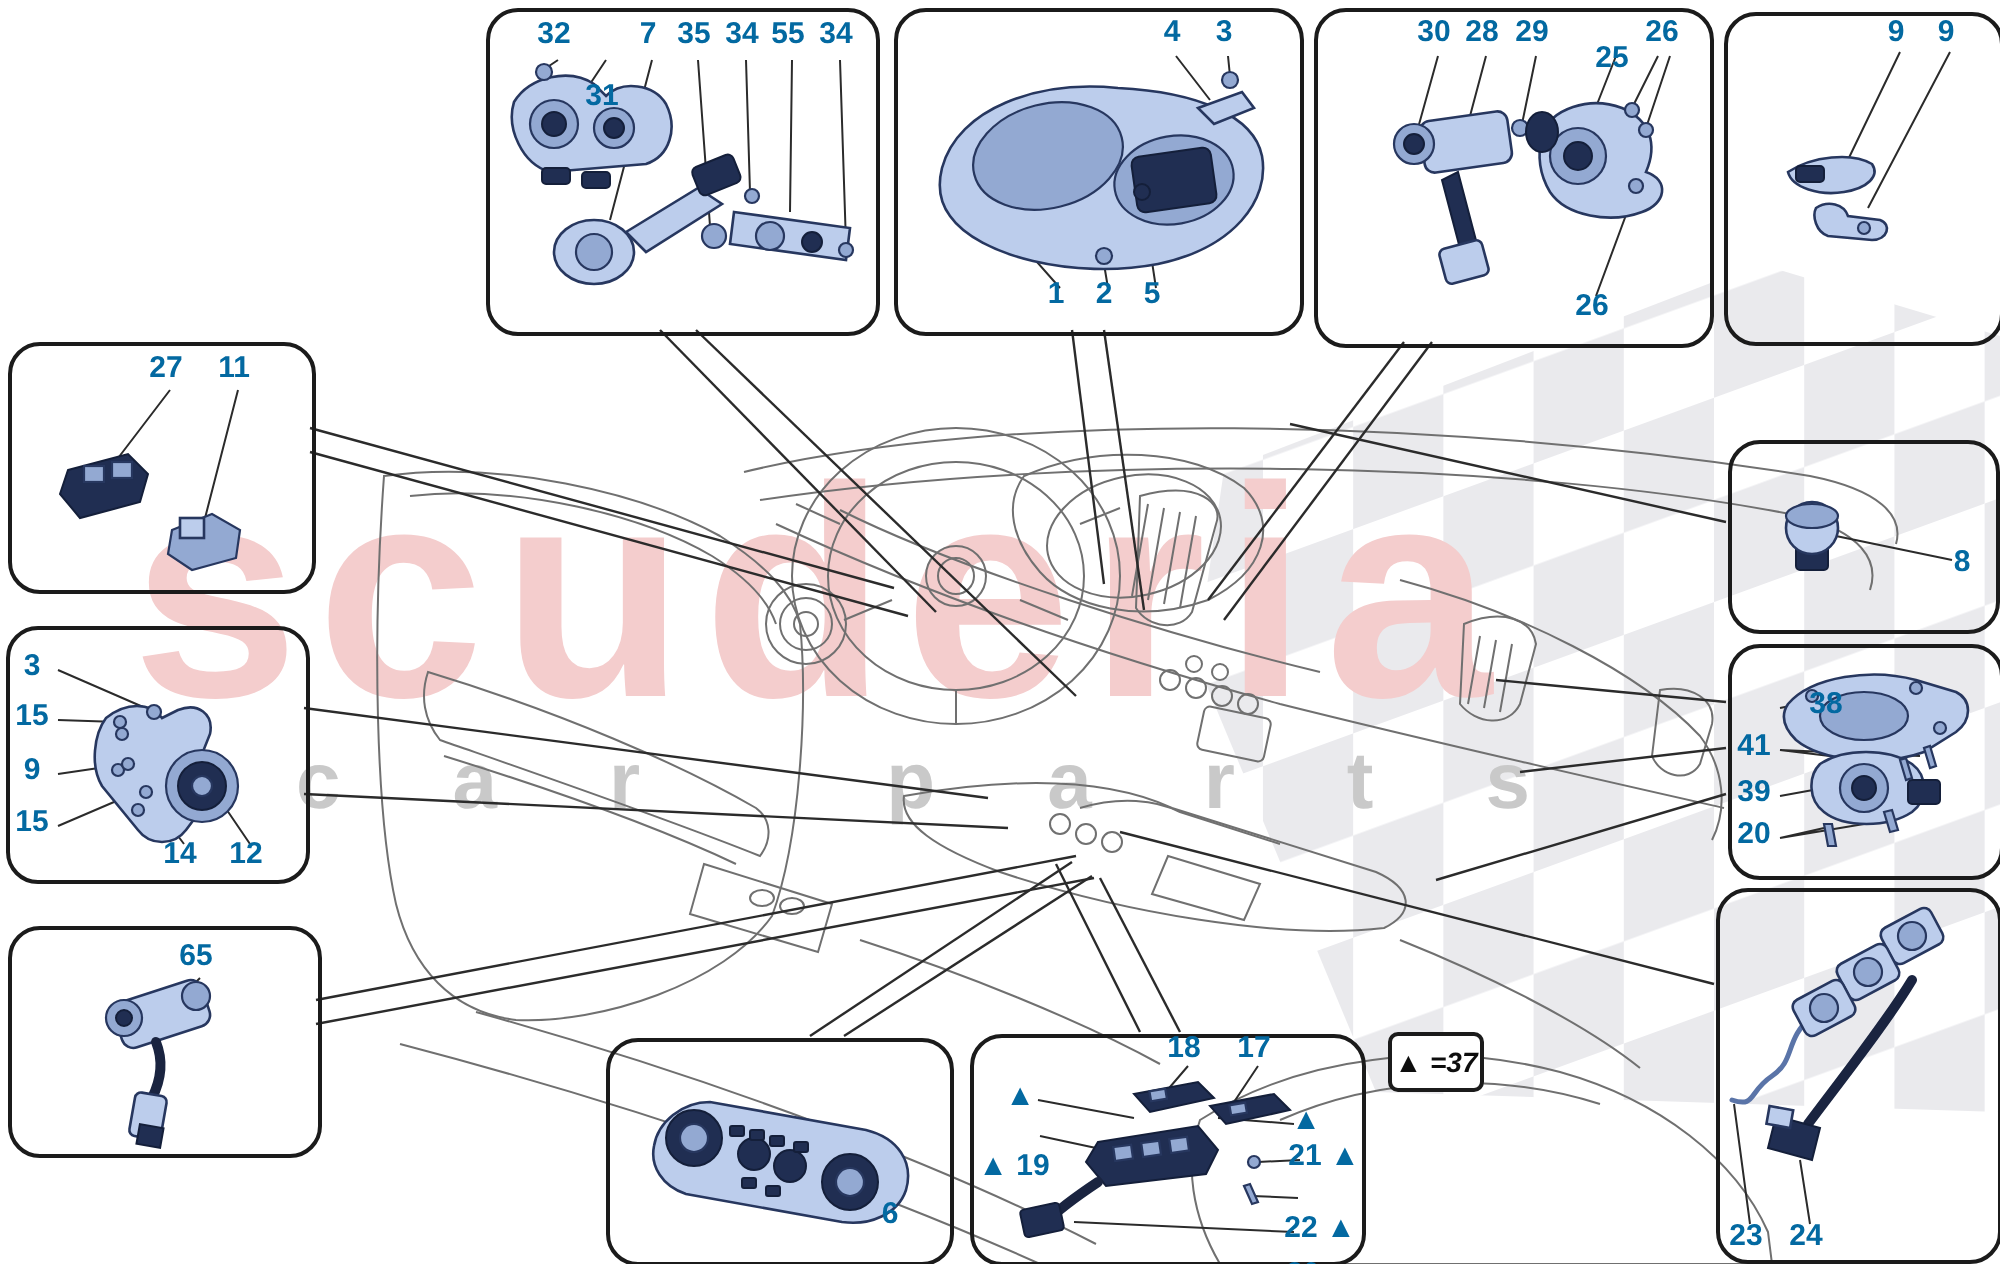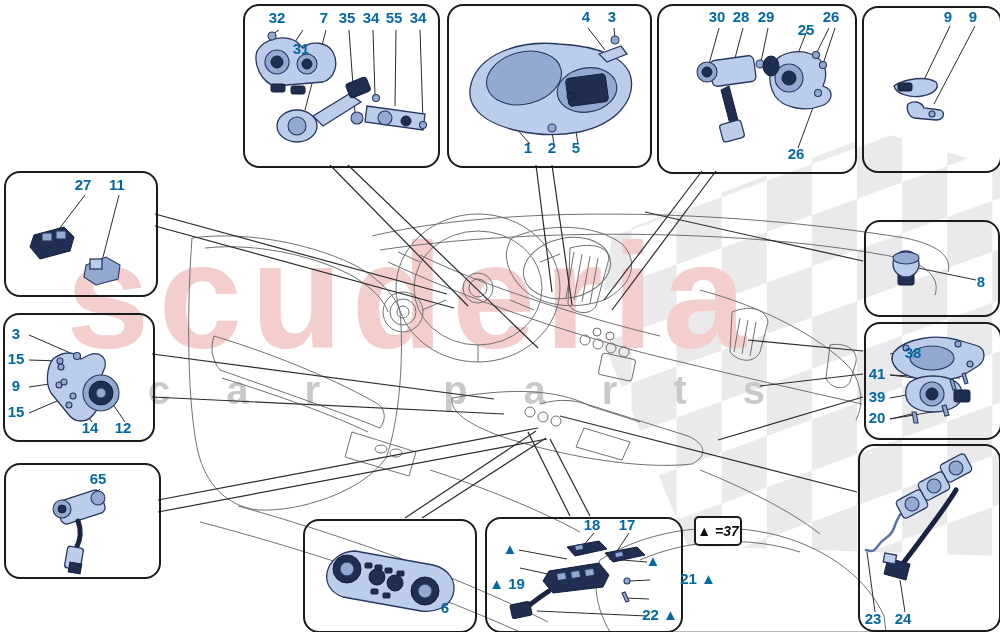--- a/index.html
+++ b/index.html
@@ -350,21 +350,21 @@
       <span class="plabel" style="left: 16px; top: 411px;">15</span>
       <span class="plabel" style="left: 90px; top: 427px;">14</span>
       <span class="plabel" style="left: 123px; top: 427px;">12</span>
       <span class="plabel" style="left: 98px; top: 478px;">65</span>
       <span class="plabel" style="left: 445px; top: 607px;">6</span>
       <span class="plabel" style="left: 592px; top: 524px;">18</span>
       <span class="plabel" style="left: 627px; top: 524px;">17</span>
       <span class="plabel" style="left: 510px; top: 548px;">▲</span>
       <span class="plabel" style="left: 507px; top: 583px;">▲ 19</span>
       <span class="plabel" style="left: 653px; top: 560px;">▲</span>
-      <span class="plabel" style="left: 662px; top: 578px; margin-left: 36px;">21 ▲</span>
+      <span class="plabel" style="left: 662px; top: 578px;">21 ▲</span>
       <span class="plabel" style="left: 661px; top: 597px; margin-top: 40px;">20 ▲</span>
       <span class="plabel" style="left: 660px; top: 614px;">22 ▲</span>
       <span class="plabel" style="left: 981px; top: 281px;">8</span>
       <span class="plabel" style="left: 913px; top: 352px;">38</span>
       <span class="plabel" style="left: 877px; top: 373px;">41</span>
       <span class="plabel" style="left: 877px; top: 396px;">39</span>
       <span class="plabel" style="left: 877px; top: 417px;">20</span>
       <span class="plabel" style="left: 873px; top: 618px;">23</span>
       <span class="plabel" style="left: 903px; top: 618px;">24</span>
     </div>

